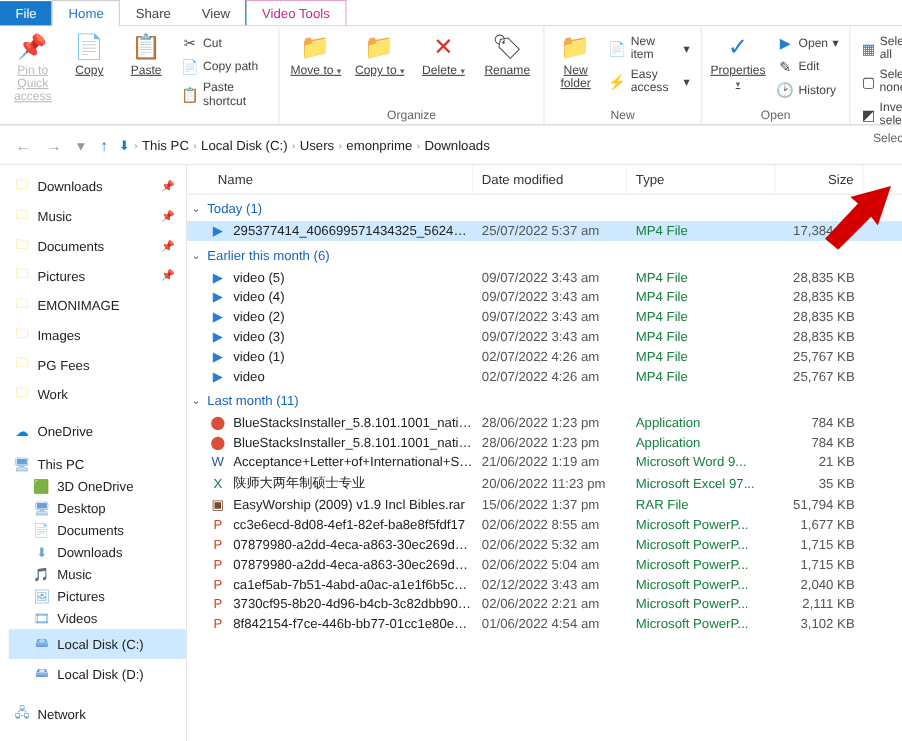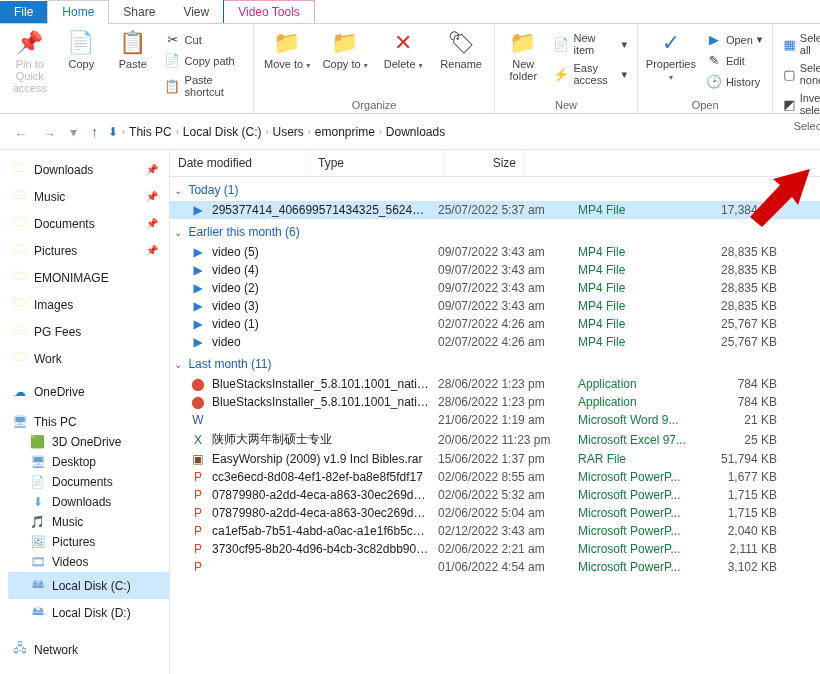--- a/index.html
+++ b/index.html
@@ -12,21 +12,21 @@
 .tab.home { border: 1px solid #d0d0d0; border-bottom: 1px solid #fff; margin-bottom: -1px; color: #1979ca; background: #fff; }
 .tab.video { color: #c42b8a; border-top: 1px solid #e7a1ca; border-left: 1px solid #0369a1; border-right: 1px solid #e7a1ca; }
 
 
 .ribbon { display: flex; background: #fff; border-bottom: 1px solid #d0d0d0; height: 90px; }
 .rgroup { display: flex; flex-direction: column; border-right: 1px solid #e5e5e5; padding: 2px 6px 0 6px; }
 .rgroup-body { display: flex; flex: 1; align-items: flex-start; gap: 4px; }
 .rgroup-label { text-align: center; font-size: 11px; color: #666; padding: 2px 0; }
 .rbtn-big { display: flex; flex-direction: column; align-items: center; justify-content: flex-start; width: 54px; gap: 2px; color: #444; padding-top: 4px; cursor: pointer; }
 .rbtn-big .ricn { font-size: 22px; }
-.rbtn-big .rtxt { font-size: 11px; text-align: center; line-height: 1.1; }
+.rbtn-big .rtxt { font-size: 11px; text-align: center; line-height: 1.1; text-decoration: underline; }
 .rbtn-big .rarrow { font-size: 8px; color: #666; }
 .rcol { display: flex; flex-direction: column; gap: 2px; padding-top: 4px; }
 .rbtn-sm { display: flex; align-items: center; gap: 4px; font-size: 11px; color: #444; padding: 2px 4px; cursor: pointer; }
 .rbtn-sm .ricn { width: 16px; text-align: center; font-size: 13px; }
 
 
 .addrbar { display: flex; align-items: center; height: 36px; padding: 0 10px; gap: 6px; border-bottom: 1px solid #e5e5e5; }
 .navarrow { color: #999; font-size: 14px; padding: 0 4px; cursor: pointer; }
 .navarrow.active { color: #1979ca; }
 .crumbs { display: flex; align-items: center; gap: 4px; font-size: 12px; color: #222; flex: 1; }
@@ -322,20 +322,21 @@
       </div>
     <div class="navspace"></div>
     <div class="navitem">
         <span class="nicn drv">🖧</span>
         <span>Network</span>
       </div>
   </div>
 
   <div class="filepane">
     <div class="colhdr">
+      <div class="col-name">Name</div>
       <div class="col-date">Date modified</div>
       <div class="col-type">Type</div>
       <div class="col-size">Size</div>
     </div>
     <div id="file-body">
         <div class="grouphdr">
           <span class="chev">⌄</span>
           <span>Today (1)</span>
         </div>
         <div class="row sel">
@@ -423,33 +424,34 @@
             <span class="ficn ic-app">⬤</span>
             <span class="ftxt">BlueStacksInstaller_5.8.101.1001_native_9...</span>
           </div>
           <div class="c-date">28/06/2022 1:23 pm</div>
           <div class="c-type">Application</div>
           <div class="c-size">784 KB</div>
         </div>
         <div class="row">
           <div class="c-name">
             <span class="ficn ic-doc">W</span>
+            <span class="ftxt">Acceptance+Letter+of+International+St...</span>
           </div>
           <div class="c-date">21/06/2022 1:19 am</div>
           <div class="c-type">Microsoft Word 9...</div>
           <div class="c-size">21 KB</div>
         </div>
         <div class="row">
           <div class="c-name">
             <span class="ficn ic-xls">X</span>
             <span class="ftxt">陕师大两年制硕士专业</span>
           </div>
           <div class="c-date">20/06/2022 11:23 pm</div>
           <div class="c-type">Microsoft Excel 97...</div>
-          <div class="c-size">25 KB</div>
+          <div class="c-size">35 KB</div>
         </div>
         <div class="row">
           <div class="c-name">
             <span class="ficn ic-rar">▣</span>
             <span class="ftxt">EasyWorship (2009) v1.9 Incl Bibles.rar</span>
           </div>
           <div class="c-date">15/06/2022 1:37 pm</div>
           <div class="c-type">RAR File</div>
           <div class="c-size">51,794 KB</div>
         </div>
@@ -494,20 +496,21 @@
             <span class="ficn ic-ppt">P</span>
             <span class="ftxt">3730cf95-8b20-4d96-b4cb-3c82dbb90039</span>
           </div>
           <div class="c-date">02/06/2022 2:21 am</div>
           <div class="c-type">Microsoft PowerP...</div>
           <div class="c-size">2,111 KB</div>
         </div>
         <div class="row">
           <div class="c-name">
             <span class="ficn ic-ppt">P</span>
+            <span class="ftxt">8f842154-f7ce-446b-bb77-01cc1e80ee5b</span>
           </div>
           <div class="c-date">01/06/2022 4:54 am</div>
           <div class="c-type">Microsoft PowerP...</div>
           <div class="c-size">3,102 KB</div>
         </div>
       </div>
   </div>
 </div>
 
 <svg class="redarrow" width="70" height="60">

